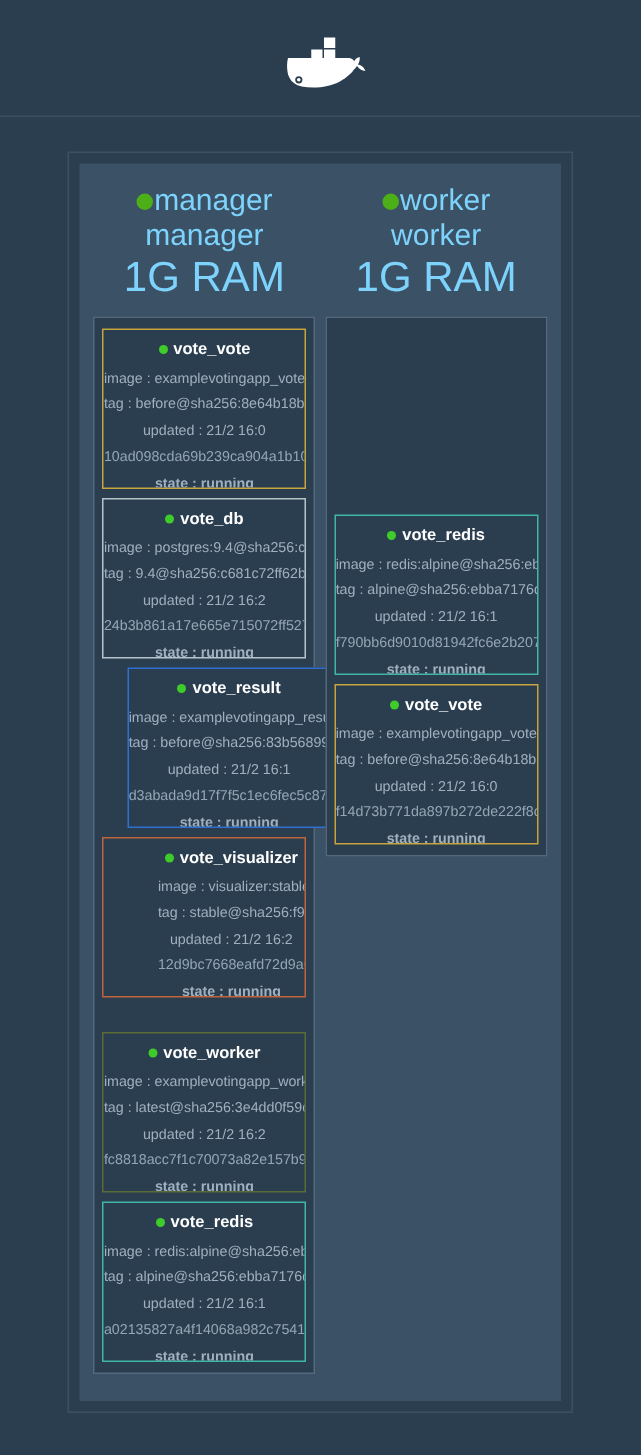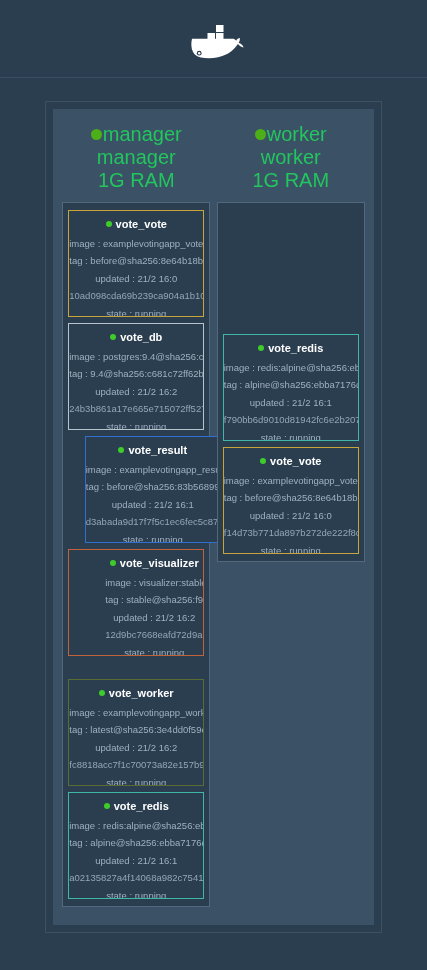--- a/index.html
+++ b/index.html
@@ -55,21 +55,21 @@
   .node {
     width: 154px;
     margin: 0 3px;
     display: flex;
     flex-direction: column;
     align-items: center;
   }
   .node-header {
     width: 100%;
     text-align: center;
-    color: #22c55e;
+    color: #7dd3fc;
     line-height: 1.16;
     padding: 6px 0 9px 0;
     user-select: none;
   }
   .node-name-row {
     font-size: 20px;
     white-space: nowrap;
     display: flex;
     align-items: center;
     justify-content: center;
@@ -77,21 +77,21 @@
   .status-dot {
     width: 11px;
     height: 11px;
     border-radius: 50%;
     background: #4caf17;
     display: inline-block;
     margin-right: 1px;
     flex: 0 0 auto;
   }
   .node-role { font-size: 20px; }
-  .node-mem  { font-size: 20px; }
+  .node-mem  { font-size: 28px; }
 
   .node-tasks {
     width: 148px;
     min-height: 104px;
     border: 1px solid #53687d;
     background: #2b3e50;
     padding: 4px;
     display: flex;
     flex-direction: column;
     align-items: center;
@@ -134,21 +134,21 @@
     font-size: 9.5px;
     color: #9fb0bf;
     white-space: nowrap;
     line-height: 1;
     margin: 4px 0;
     width: 100%;
     text-align: center;
     overflow: visible;
   }
   .task-line.hash { color: #93a6b6; }
-  .task-line.state { color: #9fb0bf; }
+  .task-line.state { color: #9fb0bf; font-weight: bold; }
 </style>
 </head>
 <body>
 
 <div class="header">
   <div class="logo-wrap">
     <svg width="64" height="48" viewBox="0 0 64 48" aria-hidden="true">
       <g fill="#ffffff">
         <rect x="17" y="26" width="7.5" height="7"></rect>
         <rect x="25.5" y="26" width="7.5" height="7"></rect>

